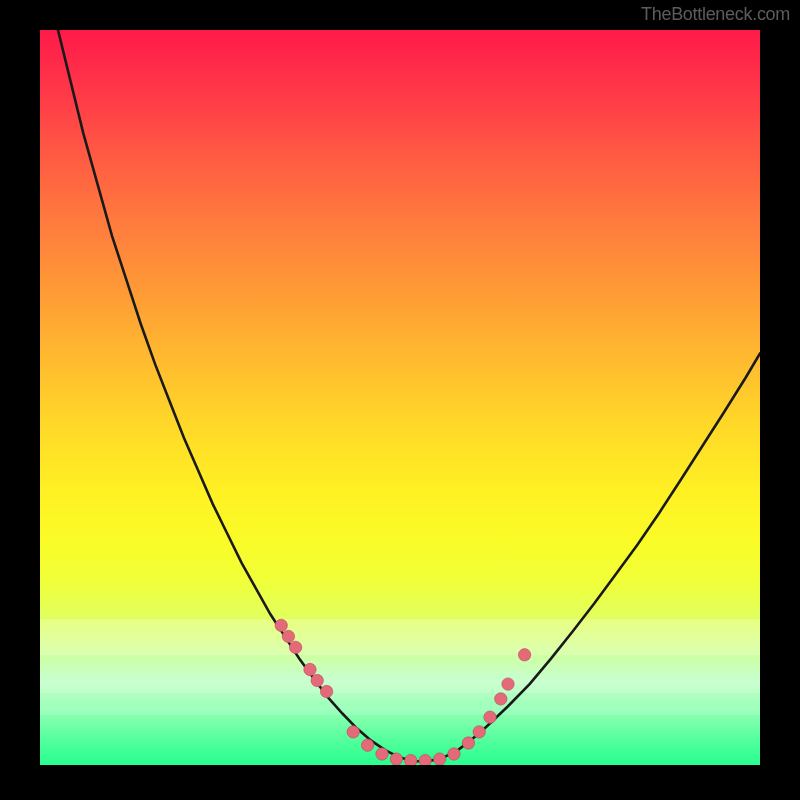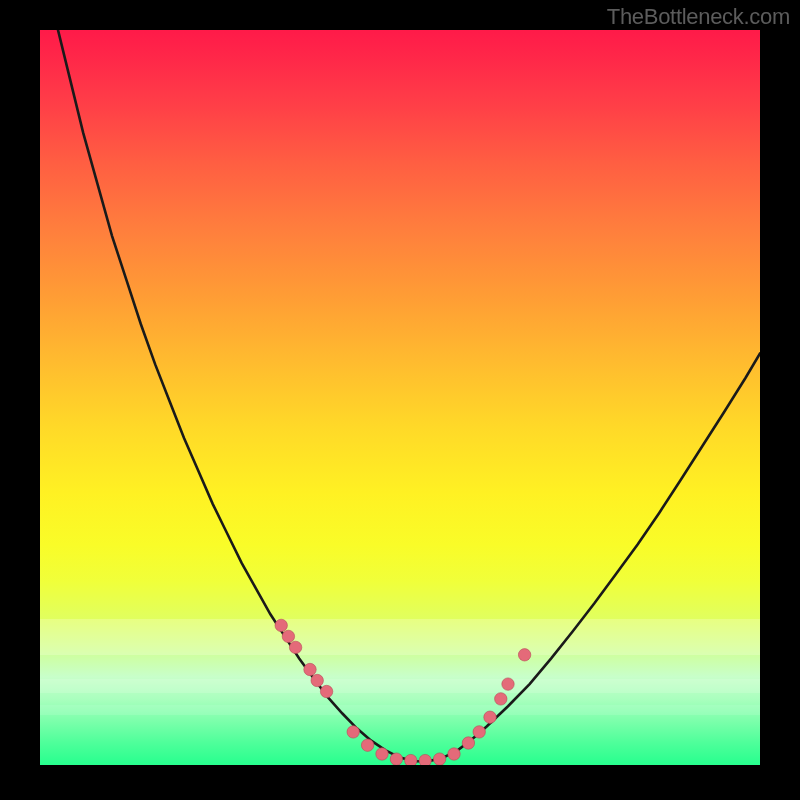--- a/index.html
+++ b/index.html
@@ -54,21 +54,21 @@
   .band {
     position: absolute;
     left: 0; right: 0;
     height: 2px;
   }
   .watermark {
     position: absolute;
     top: 4px;
     right: 10px;
     color: #5c5c5c;
-    font-size: 22px;
+    font-size: 18px;
     font-weight: 500;
     letter-spacing: -0.3px;
     user-select: none;
   }
   svg {
     position: absolute;
     left: 0; top: 0;
     width: 720px;
     height: 735px;
   }

